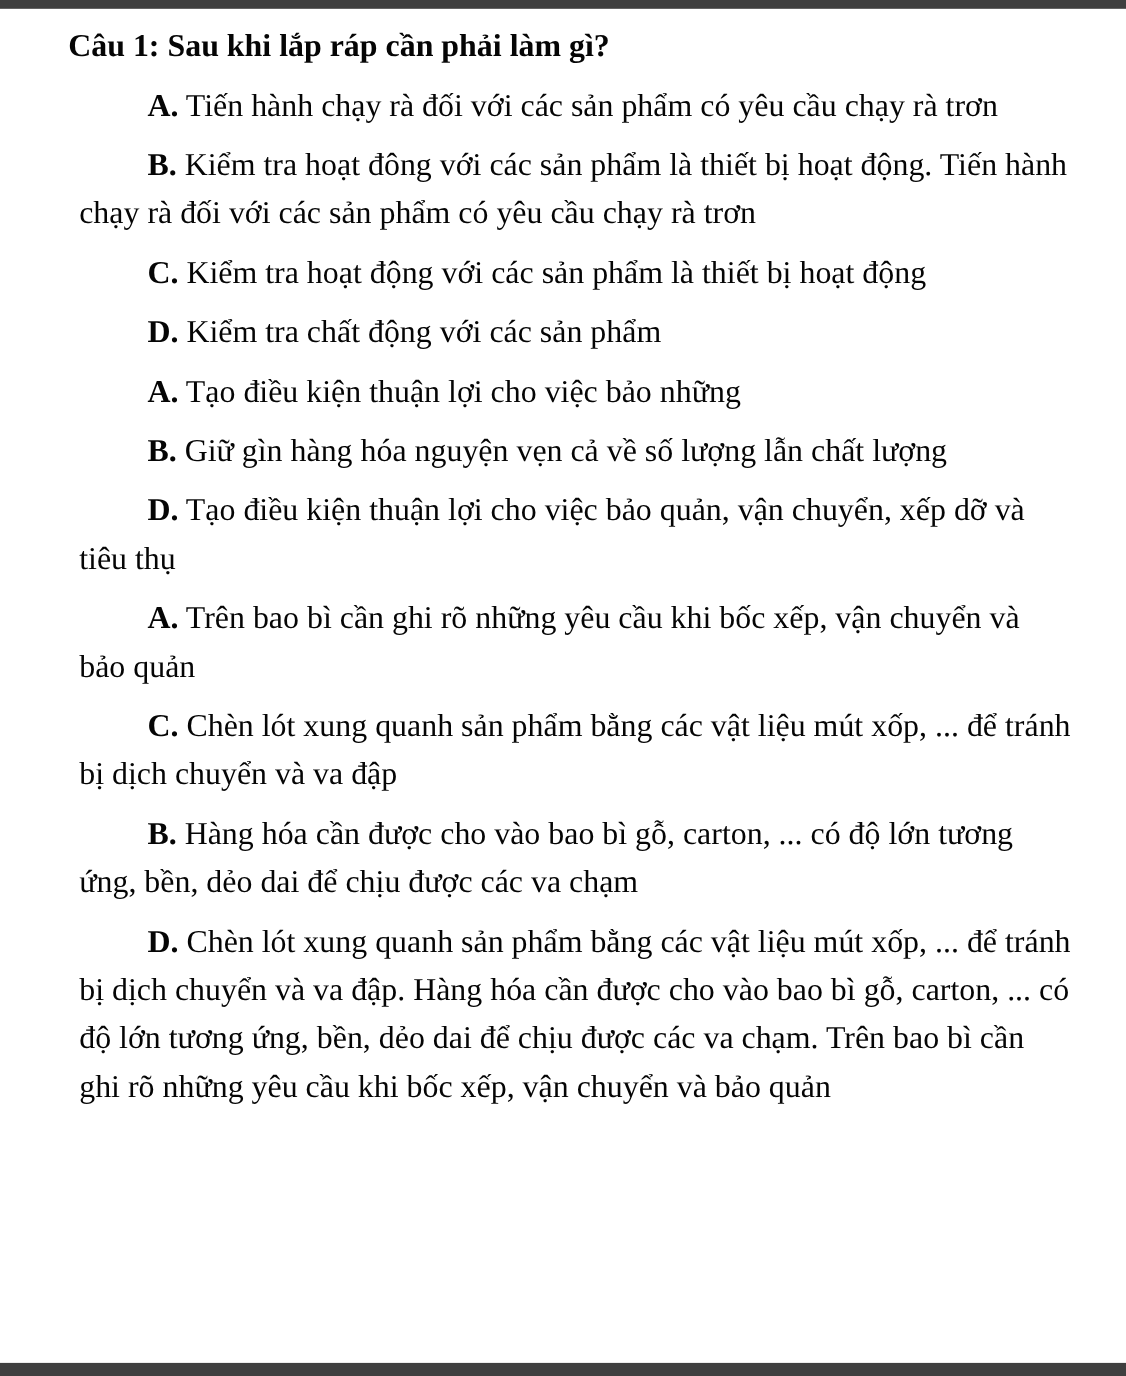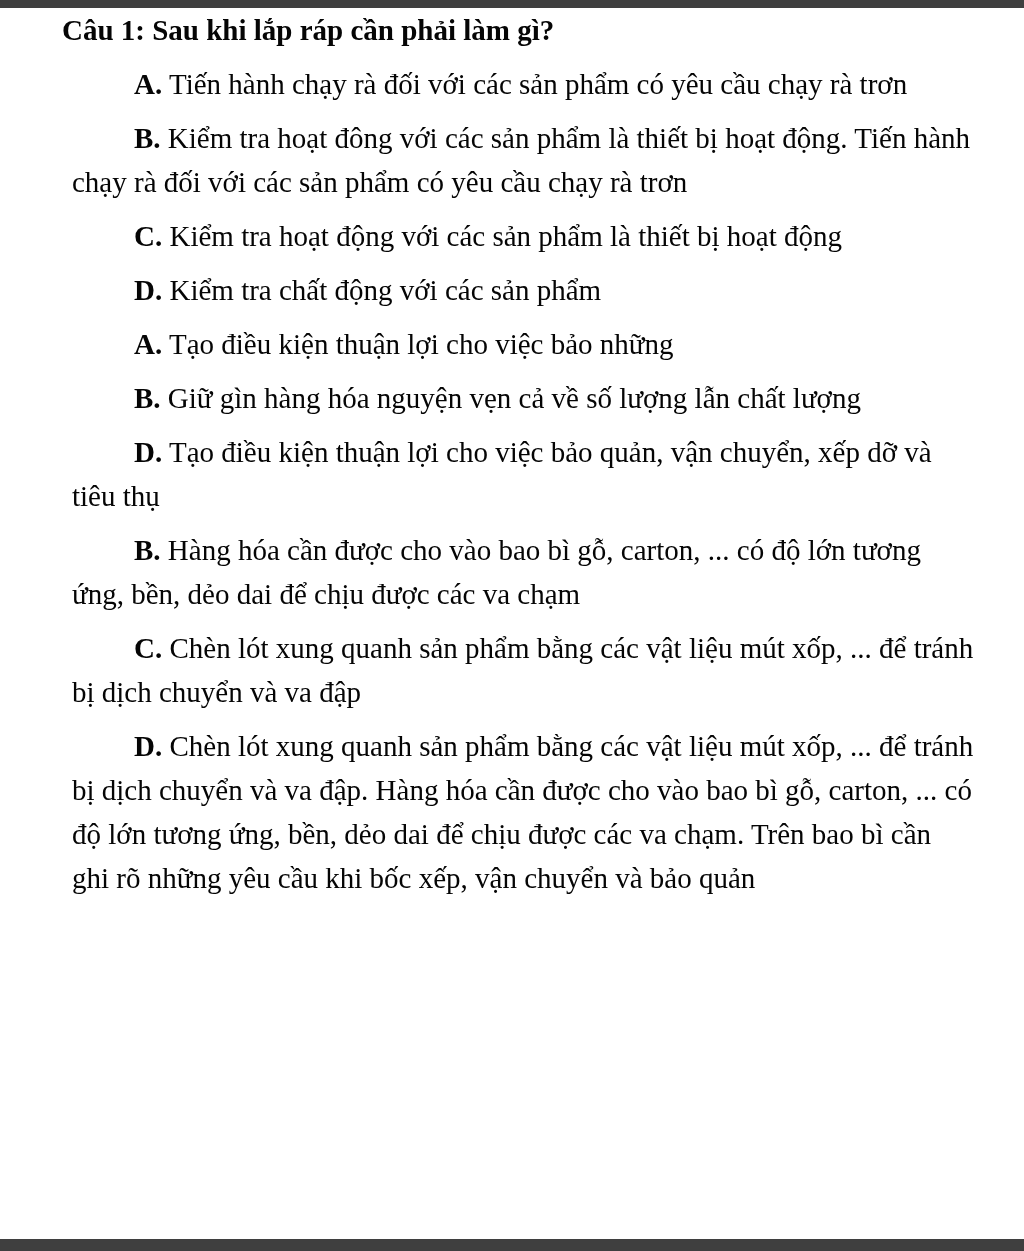--- a/index.html
+++ b/index.html
@@ -20,21 +20,21 @@
     background: #3f3f3f;
   }
   #top-bar { height: 8px; }
   #bottom-bar {
     height: 12px;
     position: absolute;
     bottom: 0;
     left: 0;
   }
   #doc-content {
-    padding: 0 40px 0 62px;
+    padding: 12px 40px 0 62px;
     font-size: 29px;
     line-height: 44px;
   }
   .q-title {
     margin: 0;
     font-weight: bold;
   }
   .option {
     margin: 10px;
     text-indent: 62px;
@@ -53,19 +53,20 @@
   <p class="q-title">Câu 1: Sau khi lắp ráp cần phải làm gì?</p>
   <p class="option"><span class="opt-label">A.</span> <span>Tiến hành chạy rà đối với các sản phẩm có yêu cầu chạy rà trơn</span></p>
   <p class="option"><span class="opt-label">B.</span> <span>Kiểm tra hoạt đông với các sản phẩm là thiết bị hoạt động. Tiến hành chạy rà đối với các sản phẩm có yêu cầu chạy rà trơn</span></p>
   <p class="option"><span class="opt-label">C.</span> <span>Kiểm tra hoạt động với các sản phẩm là thiết bị hoạt động</span></p>
   <p class="option"><span class="opt-label">D.</span> <span>Kiểm tra chất động với các sản phẩm</span></p>
 
   <p class="option"><span class="opt-label">A.</span> <span>Tạo điều kiện thuận lợi cho việc bảo những</span></p>
   <p class="option"><span class="opt-label">B.</span> <span>Giữ gìn hàng hóa nguyện vẹn cả về số lượng lẫn chất lượng</span></p>
   <p class="option"><span class="opt-label">D.</span> <span>Tạo điều kiện thuận lợi cho việc bảo quản, vận chuyển, xếp dỡ và tiêu thụ</span></p>
 
+  <p class="option"><span class="opt-label">A.</span> <span>Trên bao bì cần ghi rõ những yêu cầu khi bốc xếp, vận chuyển và bảo quản</span></p>
+  <p class="option"><span class="opt-label">C.</span> <span>Chèn lót xung quanh sản phẩm bằng các vật liệu mút xốp, ... để tránh bị dịch chuyển và va đập</span></p>
   <p class="option"><span class="opt-label">B.</span> <span>Hàng hóa cần được cho vào bao bì gỗ, carton, ... có độ lớn tương ứng, bền, dẻo dai để chịu được các va chạm</span></p>
-  <p class="option"><span class="opt-label">C.</span> <span>Chèn lót xung quanh sản phẩm bằng các vật liệu mút xốp, ... để tránh bị dịch chuyển và va đập</span></p>
   <p class="option"><span class="opt-label">D.</span> <span>Chèn lót xung quanh sản phẩm bằng các vật liệu mút xốp, ... để tránh bị dịch chuyển và va đập. Hàng hóa cần được cho vào bao bì gỗ, carton, ... có độ lớn tương ứng, bền, dẻo dai để chịu được các va chạm. Trên bao bì cần ghi rõ những yêu cầu khi bốc xếp, vận chuyển và bảo quản</span></p>
 
 </div>
 
 <div id="bottom-bar" class="edge-bar"></div>
 
 </body></html>

